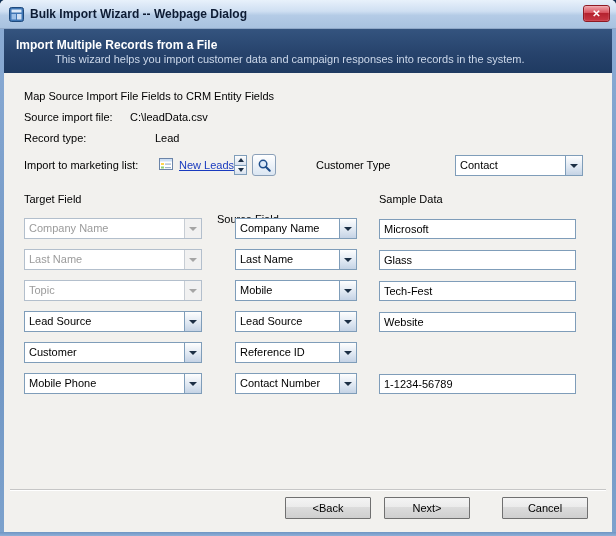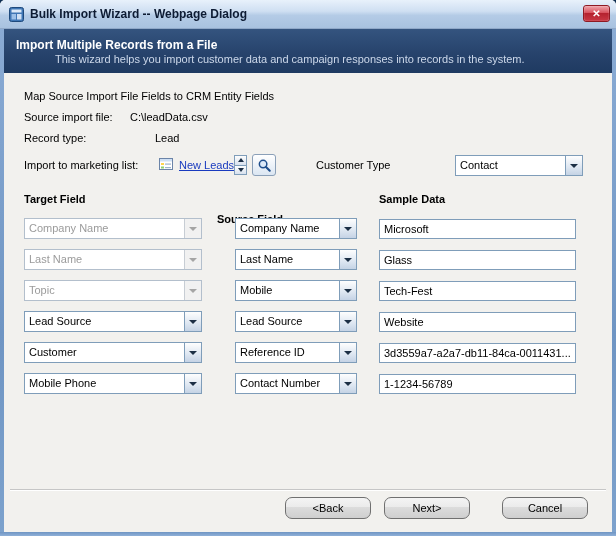--- a/index.html
+++ b/index.html
@@ -30,21 +30,21 @@
       cursor:pointer; box-shadow:inset 0 0 1px #fff; }
 
   
   .header { position:absolute; left:4px; top:29px; width:608px; height:44px;
       background:linear-gradient(180deg,#34547f 0%,#27436c 55%,#1f3a61 100%); z-index:4; }
   .header .h-title { position:absolute; left:12px; top:9px; font-size:12px;
       font-weight:bold; color:#ffffff; }
   .header .h-sub { position:absolute; left:12px; top:24px; font-size:11px; color:#ccd8ea;margin-left:39px; }
 
   .label { position:absolute; font-size:11px; color:#000; white-space:nowrap; }
-  .bold { font-weight:bold; }
+  .bold { font-weight:normal; }
 
   
   .combo { position:absolute; height:21px; background:#fff; border:1px solid #7f9db9;
       display:flex; align-items:stretch; font-size:11px; }
   .combo-text { flex:1; line-height:19px; padding:0 4px; white-space:nowrap; overflow:hidden; color:#000; }
   .combo-btn { width:17px; border-left:1px solid #7f9db9;
       background:linear-gradient(180deg,#fefefe,#dde6f1 60%,#c5d3e5);
       display:flex; align-items:center; justify-content:center; }
   .arr { width:0; height:0; border-left:4px solid transparent; border-right:4px solid transparent;
       border-top:4px solid #1c2f45; }
@@ -77,21 +77,21 @@
   .lookup-btn { position:absolute; left:252px; top:154px; width:24px; height:22px;
       border:1px solid #8ba0b8; border-radius:3px;
       background:linear-gradient(180deg,#ffffff,#dbe6f2); cursor:pointer;
       display:flex; align-items:center; justify-content:center; }
 
   .combo.customer-type { left:455px; top:155px; width:128px; }
 
   
   .divider { position:absolute; left:10px; top:489px; width:596px; height:2px;
       border-top:1px solid #c6c6c6; border-bottom:1px solid #ffffff; }
-  .btn { position:absolute; top:497px; height:22px; border:1px solid #707070; border-radius:7px;
+  .btn { position:absolute; top:497px; height:22px; border:1px solid #707070; border-radius:1px;
       background:linear-gradient(180deg,#f4f4f4 0%,#ebebeb 45%,#dcdcdc 46%,#cfcfcf 100%);
       font-size:11px; color:#000; text-align:center; line-height:20px; cursor:pointer; }
   .btn-back { left:285px; width:86px; }
   .btn-next { left:384px; width:86px; }
   .btn-cancel { left:502px; width:86px; }
 </style>
 </head>
 <body>
 
 <div class="window">
@@ -226,21 +226,20 @@
       <span class="combo-btn">
           <i class="arr"></i>
         </span>
     </div>
     <div class="combo source">
       <span class="combo-text">Reference ID</span>
       <span class="combo-btn">
           <i class="arr"></i>
         </span>
     </div>
-    <div class="textbox sample">3d3559a7-a2a7-db11-84ca-0011431...</div>
   </div>
 
   <div class="row" style="top:373px;">
     <div class="combo target">
       <span class="combo-text">Mobile Phone</span>
       <span class="combo-btn">
           <i class="arr"></i>
         </span>
     </div>
     <div class="combo source">

